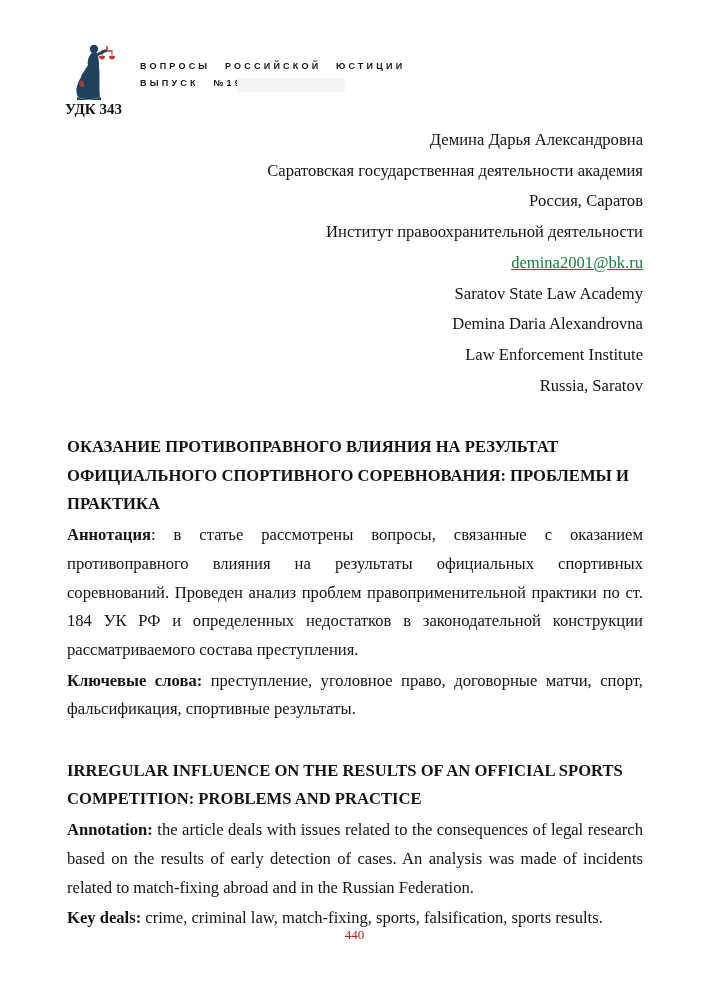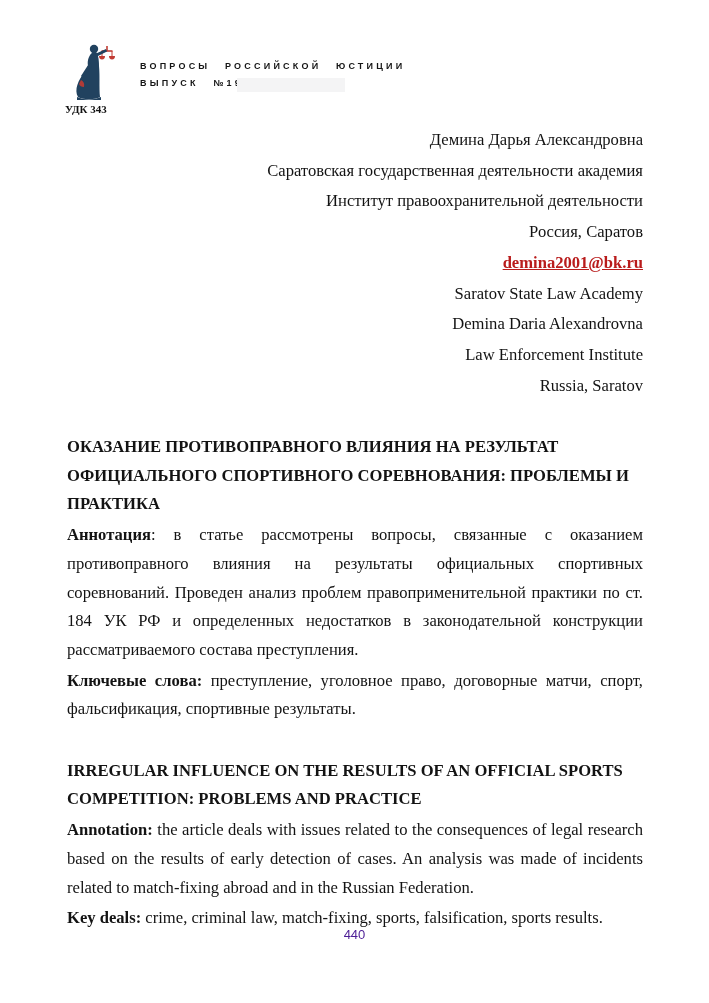--- a/index.html
+++ b/index.html
@@ -45,21 +45,21 @@
     top: 78px;
     width: 108px;
     height: 14px;
     background: #f4f4f5;
   }
   .udc {
     position: absolute;
     left: 65px;
     top: 97px;
     font-weight: bold;
-    font-size: 11px;
+    font-size: 15px;
     line-height: 24px;
   }
   
   .content {
     position: absolute;
     left: 65px;
     top: 124px;
     width: 580px;
   }
   .content p { margin: 2px; }
@@ -71,24 +71,24 @@
   .para { text-align: justify; }
   a.email {
     text-decoration: underline;
   }
   .page-number {
     position: absolute;
     left: 0;
     top: 926px;
     width: 100%;
     text-align: center;
-    font-family: Liberation Sans, sans-serif;
+    font-family: Liberation Serif, serif;
     font-size: 13px;
     line-height: 18px;
-    color: #4c1d95;
+    color: #b91c1c;
   }
 </style>
 </head>
 <body>
 
 <div class="page">
 
   <div class="logo-wrap">
     <svg width="50" height="58" viewBox="0 0 50 58">
 
@@ -128,24 +128,24 @@
   </div>
 
   <div class="ghost-bar"></div>
 
   <div class="udc">УДК 343</div>
 
   <div class="content">
 
     <p class="author-line">Демина Дарья Александровна</p>
     <p class="author-line">Саратовская государственная деятельности академия</p>
+    <p class="author-line">Россия, Саратов</p>
     <p class="author-line">Институт правоохранительной деятельности</p>
-    <p class="author-line">Россия, Саратов</p>
     <p class="author-line">
-      <a href="#" class="email" title="demina2001@bk.ru" style="color: #b91c1c; font-weight: bold;">demina2001@bk.ru</a>
+      <a href="#" class="email" title="demina2001@bk.ru" style="color: #15803d;">demina2001@bk.ru</a>
     </p>
     <p class="author-line">Saratov State Law Academy</p>
     <p class="author-line">Demina Daria Alexandrovna</p>
     <p class="author-line">Law Enforcement Institute</p>
     <p class="author-line">Russia, Saratov</p>
 
     <div class="spacer-line"></div>
 
     <p class="article-title">ОКАЗАНИЕ ПРОТИВОПРАВНОГО ВЛИЯНИЯ НА РЕЗУЛЬТАТ ОФИЦИАЛЬНОГО СПОРТИВНОГО СОРЕВНОВАНИЯ: ПРОБЛЕМЫ И ПРАКТИКА</p>
 

